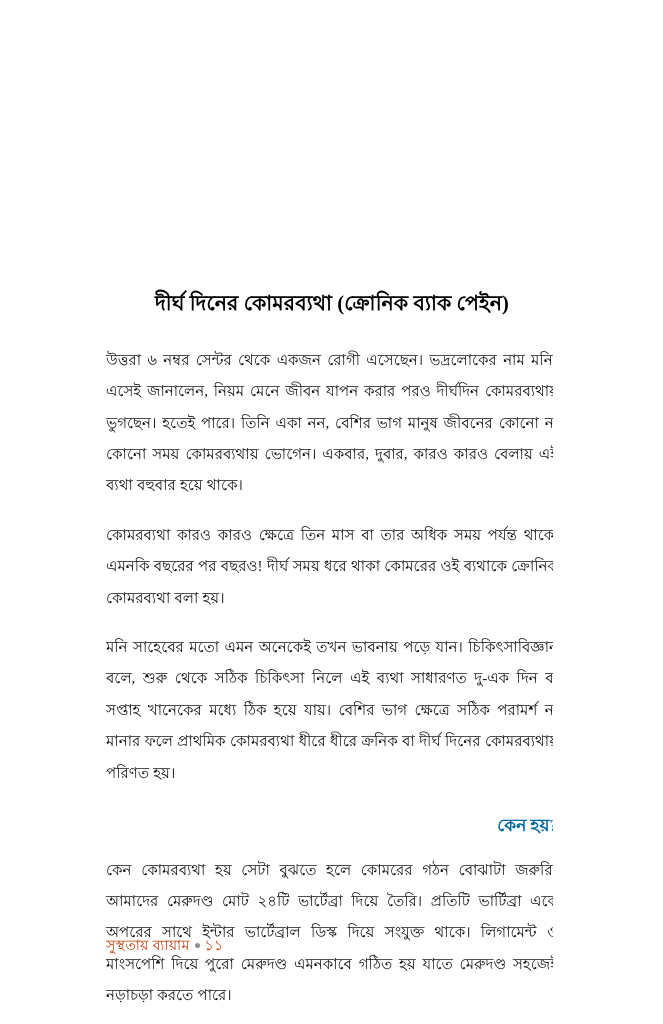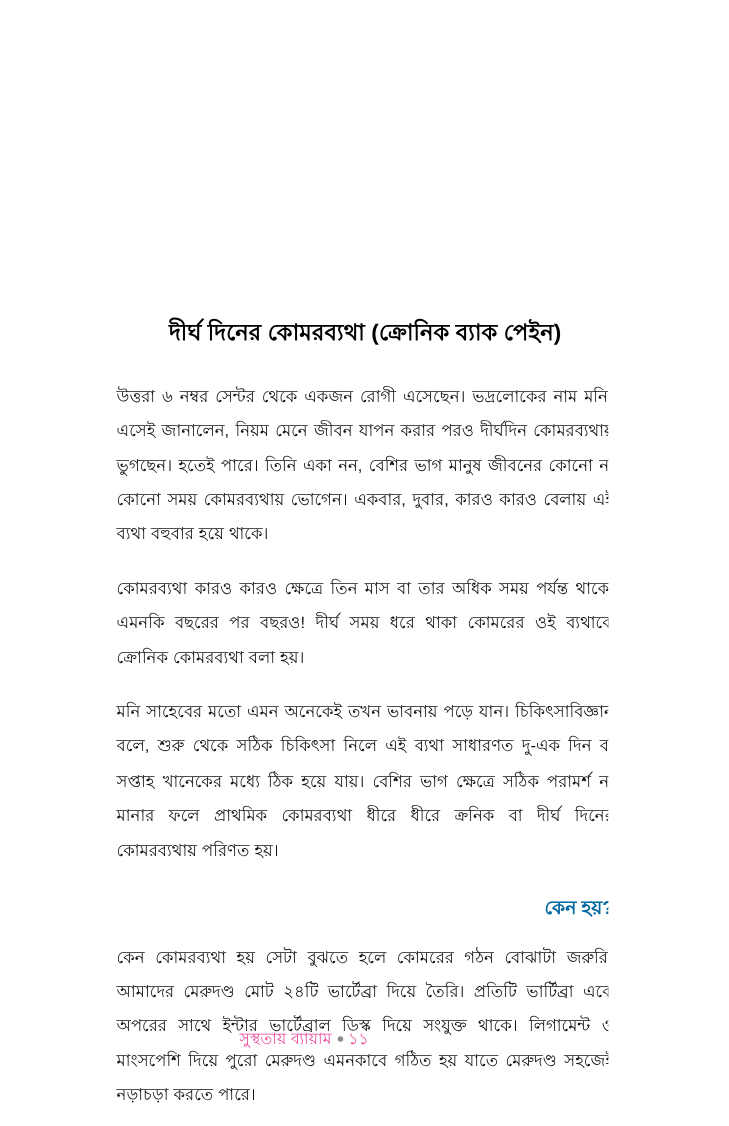--- a/index.html
+++ b/index.html
@@ -9,21 +9,21 @@
     background: #ffffff;
   }
 
   .page {
     position: relative;
     width: 553px;
     height: 1024px;
     background: #ffffff;
     overflow: hidden;
     box-sizing: border-box;
-    font-family: Liberation Sans, sans-serif;
+    font-family: Liberation Serif, serif;
     color: #101010;
   }
 
   
   .content {
     position: absolute;
     left: 106px;
     top: 288px;
     width: 452px;
   }
@@ -60,24 +60,24 @@
     text-align: right;
     margin: 24px 0 16px 0;
     color: #0369a1;
   }
 
   .footer {
     position: absolute;
     left: 106px;
     right: 106px;
     top: 936px;
-    text-align: center;
+    text-align: left;
     font-size: 14.2px;
     line-height: 1.4;
-    color: #ec4899;
+    color: #c2410c;
     letter-spacing: 0.2px;
   }
 
   .footer .dot {
     display: inline-block;
     vertical-align: middle;
     width: 5px;
     height: 5px;
     border-radius: 50%;
     background: #8e8e8e;

